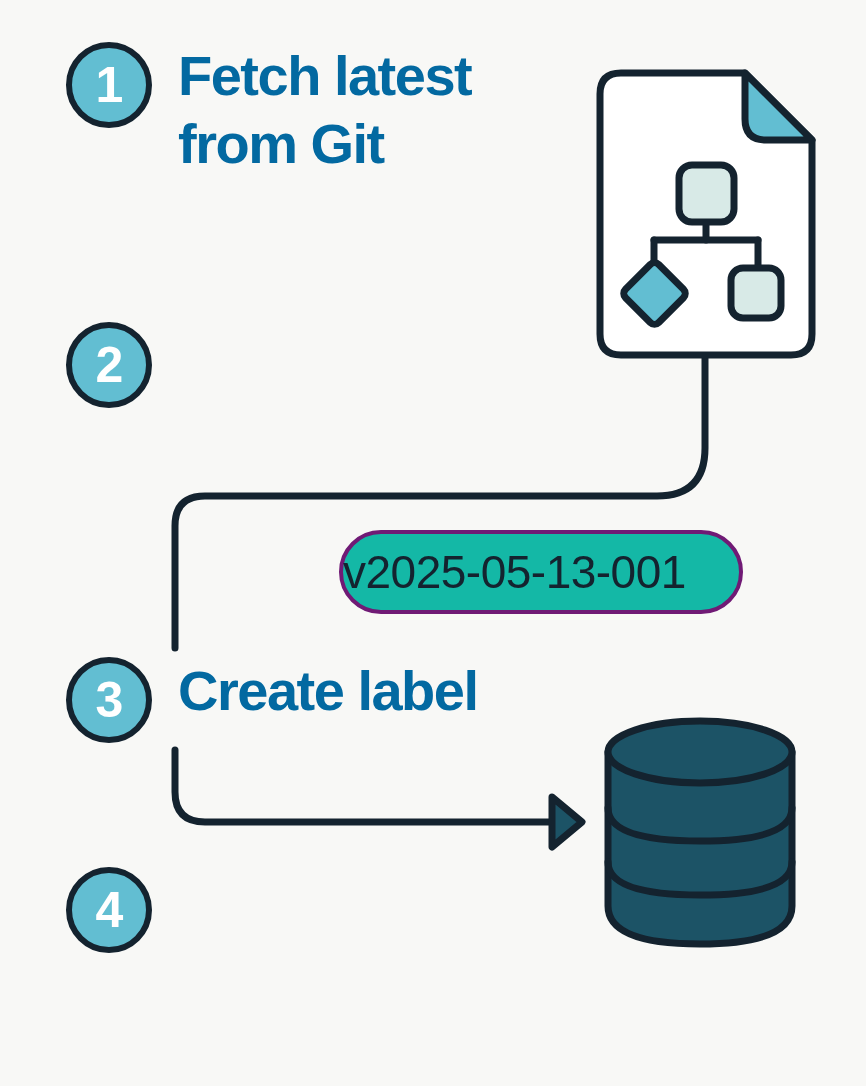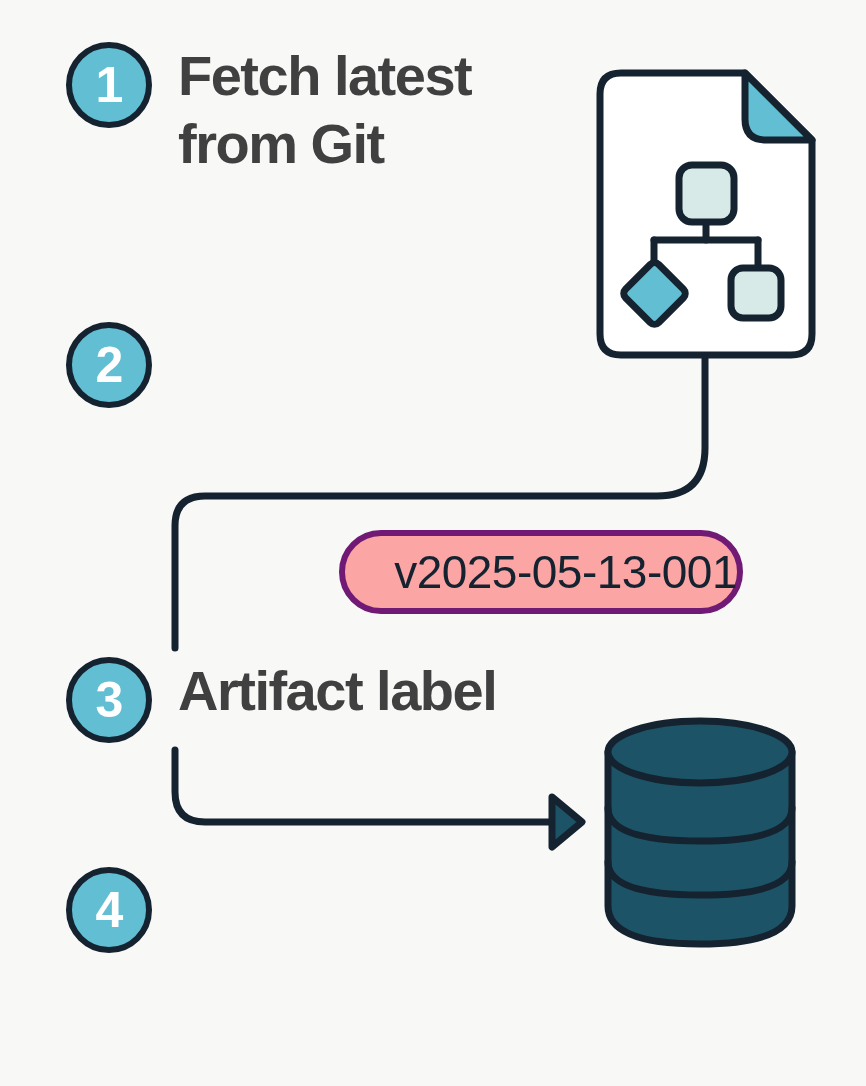--- a/index.html
+++ b/index.html
@@ -43,46 +43,46 @@
   .step-badge-num {
     color: #ffffff;
     font-size: 50px;
     font-weight: bold;
     line-height: 1;
     letter-spacing: -1px;
     font-family: "Liberation Sans", sans-serif;
   }
   .step-label {
     margin-left: 26px;
-    color: #404040;
+    color: #0369a1;
     font-size: 56px;
     font-weight: bold;
     line-height: 1.22;
     letter-spacing: -1.5px;
     white-space: pre-line;
     font-family: "Liberation Sans", sans-serif;
   }
   #step-1 { left: 66px; top: 42px; }
   #step-2 { left: 66px; top: 322px; }
   #step-3 { left: 66px; top: 657px; }
   #step-4 { left: 66px; top: 867px; }
 
   .version-pill {
     position: absolute;
     left: 339px;
     top: 530px;
     width: 404px;
     height: 84px;
     box-sizing: border-box;
-    border: 6px solid #701a75;
+    border: 4px solid #701a75;
     border-radius: 42px;
-    background: #fca5a5;
+    background: #14b8a6;
     display: flex;
     align-items: center;
-    justify-content: flex-end;
+    justify-content: flex-start;
   }
   .version-pill-text {
     color: #14232f;
     font-size: 46px;
     font-weight: normal;
     letter-spacing: -0.5px;
     font-family: "Liberation Sans", sans-serif;
   }
 </style>
 </head>
@@ -134,21 +134,21 @@
   <div class="step-row" id="step-2">
     <div class="step-badge">
       <span class="step-badge-num">2</span>
     </div>
   </div>
 
   <div class="step-row" id="step-3">
     <div class="step-badge">
       <span class="step-badge-num">3</span>
     </div>
-    <div class="step-label">Artifact label</div>
+    <div class="step-label">Create label</div>
   </div>
 
   <div class="step-row" id="step-4">
     <div class="step-badge">
       <span class="step-badge-num">4</span>
     </div>
   </div>
 
   <div class="version-pill">
     <span class="version-pill-text">v2025-05-13-001</span>

